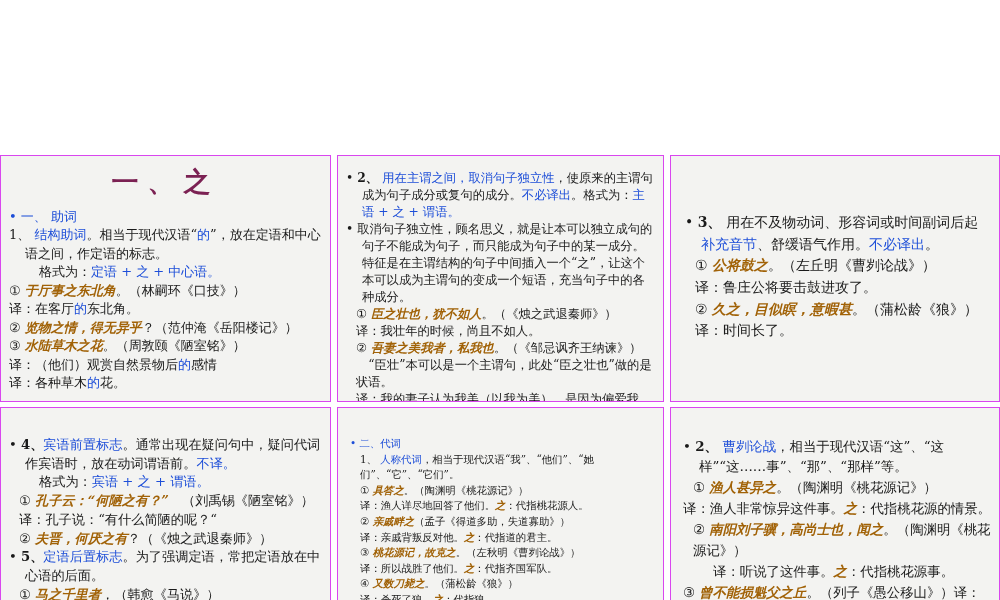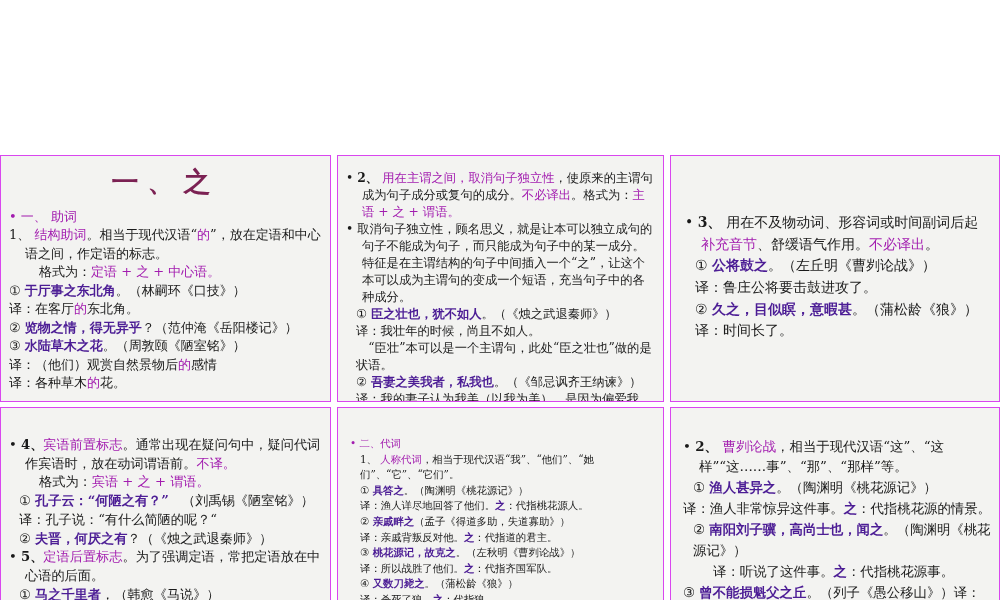--- a/index.html
+++ b/index.html
@@ -11,22 +11,22 @@
   .slide-title{text-align:center;font-weight:bold;color:#7b2153;font-size:27px;
                letter-spacing:9px;margin:8px 0 4px 0;}
   .line{margin:0;}
   
   .ind0{padding-left:16px;text-indent:-16px;}
   .ind1{padding-left:10px;}
   .ind2{padding-left:30px;}
   
   .k{color:#1a1a1a;}
   .kb{color:#1a1a1a;font-weight:bold;}
-  .r{color:#a21caf;}
-  .b{color:#4c1d95;font-weight:600;}
+  .r{color:#1d4ed8;}
+  .b{color:#a16207;font-style:italic;font-weight:600;}
   
   .p1{left:0;top:155px;width:331px;height:247px;}
   .p1 .line{font-size:13px;line-height:1.42;}
   .p2{left:337px;top:155px;width:327px;height:247px;}
   .p2 .panel-body{padding-top:14px;}
   .p2 .line{font-size:12.3px;line-height:1.38;}
   .p3{left:670px;top:155px;width:330px;height:247px;}
   .p3 .panel-body{padding-top:56px;padding-left:14px;padding-right:12px;}
   .p3 .line{font-size:14px;line-height:1.55;}
   .p4{left:0;top:407px;width:331px;height:240px;}
@@ -58,22 +58,22 @@
         <div class="line ind0"><span class="k">译：各种草木</span><span class="r">的</span><span class="k">花。</span></div>
       </div>
   </div>
 
   <div class="panel p2">
     <div class="panel-body">
         <div class="line ind0"><span class="k">• </span><span class="kb">2、 </span><span class="r">用在主谓之间，取消句子独立性</span><span class="k">，使原来的主谓句成为句子成分或复句的成分。</span><span class="r">不必译出</span><span class="k">。格式为：</span><span class="r">主语 + 之 + 谓语。</span></div>
         <div class="line ind0"><span class="k">• 取消句子独立性，顾名思义，就是让本可以独立成句的句子不能成为句子，而只能成为句子中的某一成分。特征是在主谓结构的句子中间插入一个“之”，让这个本可以成为主谓句的变成一个短语，充当句子中的各种成分。</span></div>
         <div class="line ind1"><span class="k">① </span><span class="b">臣之壮也，犹不如人</span><span class="k">。（《烛之武退秦师》）</span></div>
         <div class="line ind1"><span class="k">译：我壮年的时候，尚且不如人。</span></div>
+        <div class="line ind1"><span class="k">② </span><span class="b">吾妻之美我者，私我也</span><span class="k">。（《邹忌讽齐王纳谏》）</span></div>
         <div class="line ind1"><span class="k">　“臣壮”本可以是一个主谓句，此处“臣之壮也”做的是状语。</span></div>
-        <div class="line ind1"><span class="k">② </span><span class="b">吾妻之美我者，私我也</span><span class="k">。（《邹忌讽齐王纳谏》）</span></div>
         <div class="line ind1"><span class="k">译：我的妻子认为我美（以我为美），是因为偏爱我啊。</span></div>
       </div>
   </div>
 
   <div class="panel p3">
     <div class="panel-body">
         <div class="line ind0"><span class="k">• </span><span class="kb">3、 </span><span class="k">用在不及物动词、形容词或时间副词后起</span><span class="r">补充音节</span><span class="k">、舒缓语气作用。</span><span class="r">不必译出</span><span class="k">。</span></div>
         <div class="line ind1"><span class="k">① </span><span class="b">公将鼓之</span><span class="k">。（左丘明《曹刿论战》）</span></div>
         <div class="line ind1"><span class="k">译：鲁庄公将要击鼓进攻了。</span></div>
         <div class="line ind1"><span class="k">② </span><span class="b">久之，目似瞑，意暇甚</span><span class="k">。（蒲松龄《狼》）译：时间长了。</span></div>

